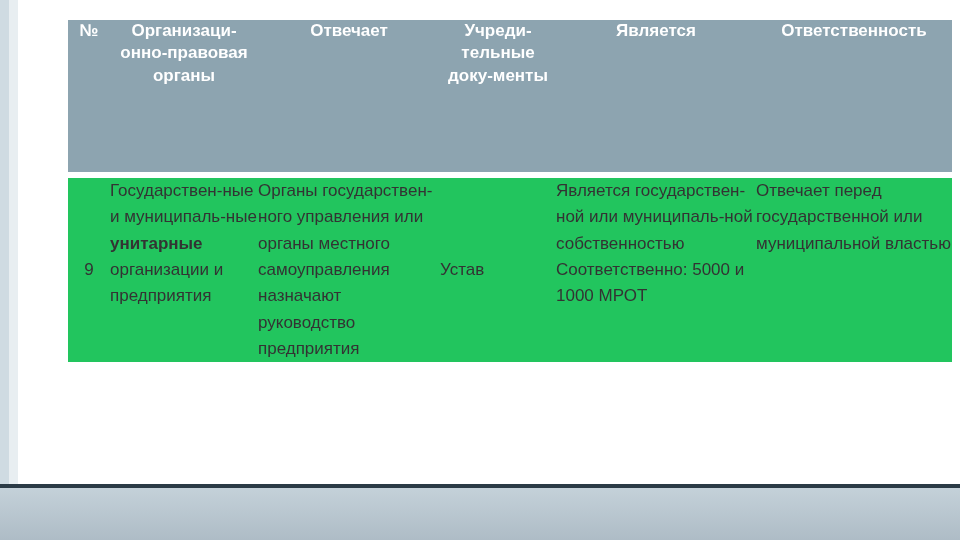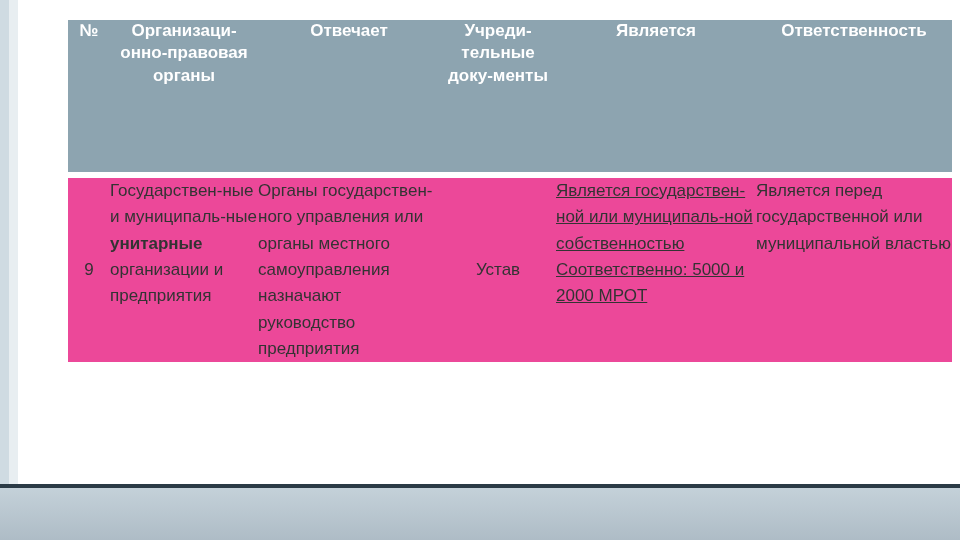--- a/index.html
+++ b/index.html
@@ -87,49 +87,47 @@
     vertical-align: middle;
     border-right: 2px solid #ffffff;
     padding: 8px 4px;
     height: 152px;
     box-sizing: border-box;
   }
   .hdr.last { border-right: 0; }
 
   
   .cell {
-    background: #ec4899;
+    background: #22c55e;
     color: #333333;
     font-size: 17px;
     line-height: 1.55;
     padding: 14px 10px 14px 12px;
     border-right: 2px solid #ffffff;
     box-sizing: border-box;
   }
   .cell.last { border-right: 0; }
   .cell.num {
     text-align: center;
     vertical-align: middle;
     font-size: 17px;
     padding-left: 0;
     padding-right: 0;
   }
   .cell.center-mid {
-    text-align: center;
     vertical-align: middle;
   }
   .cell b { font-weight: bold; }
 
   .row-sep {
     height: 6px;
     background: #ffffff;
   }
   .cap-line {
     display: block;
-    text-decoration: underline;
   }
 </style>
 </head>
 <body>
 
 <div class="slide">
 
   <div class="left-bar">
     <div class="left-bar-inner"></div>
   </div>
@@ -157,23 +155,23 @@
       </tr>
     </thead>
     <tbody>
       <tr>
         <td class="cell num">9</td>
         <td class="cell"><span>Государствен-ные и муниципаль-ные </span><b>унитарные</b><span> организации и предприятия</span></td>
         <td class="cell">Органы государствен-ного управления или органы местного самоуправления назначают руководство предприятия</td>
         <td class="cell center-mid">Устав</td>
         <td class="cell">
             <span class="cap-line">Является государствен-ной или муниципаль-ной собственностью</span>
-            <span class="cap-line">Соответственно: 5000 и 2000 МРОТ</span>
+            <span class="cap-line">Соответственно: 5000 и 1000 МРОТ</span>
           </td>
-        <td class="cell last">Является перед государственной или муниципальной властью</td>
+        <td class="cell last">Отвечает перед государственной или муниципальной властью</td>
       </tr>
     </tbody>
   </table>
 
   <div class="bottom-band-line"></div>
   <div class="bottom-band">
     <div class="bottom-band-shade"></div>
   </div>
 
 </div>

